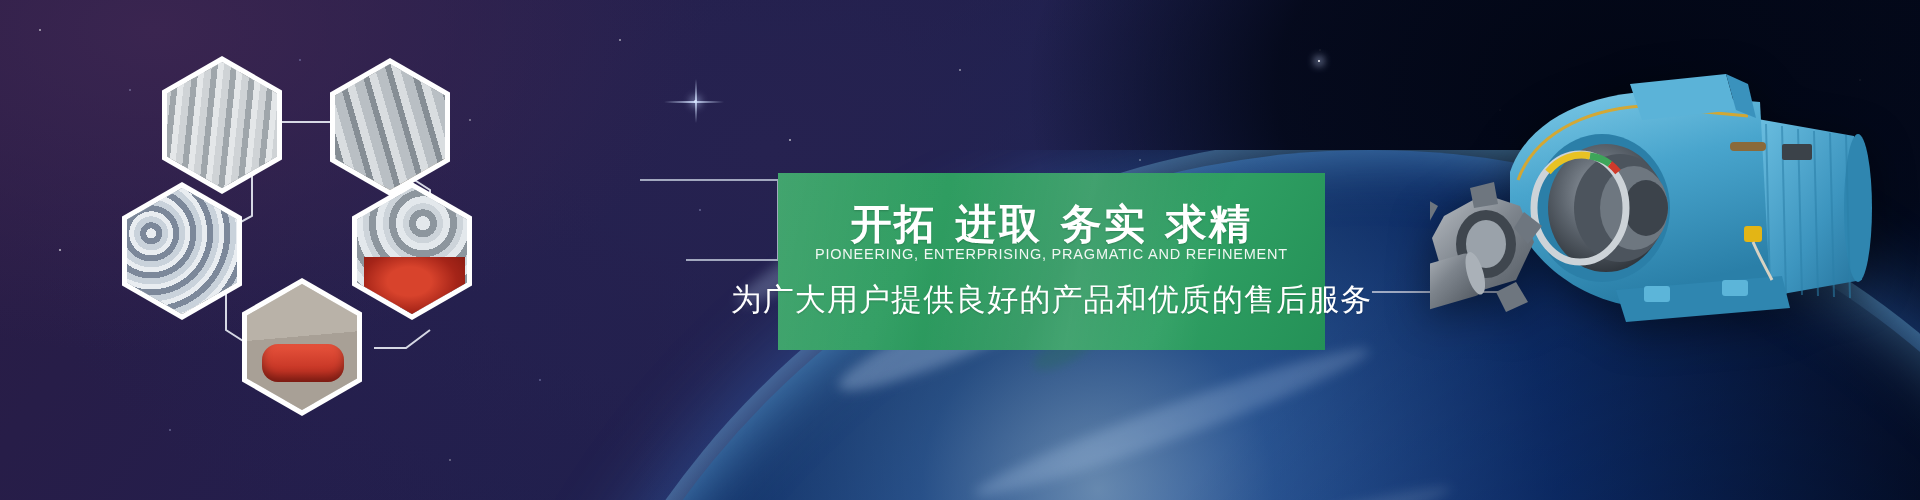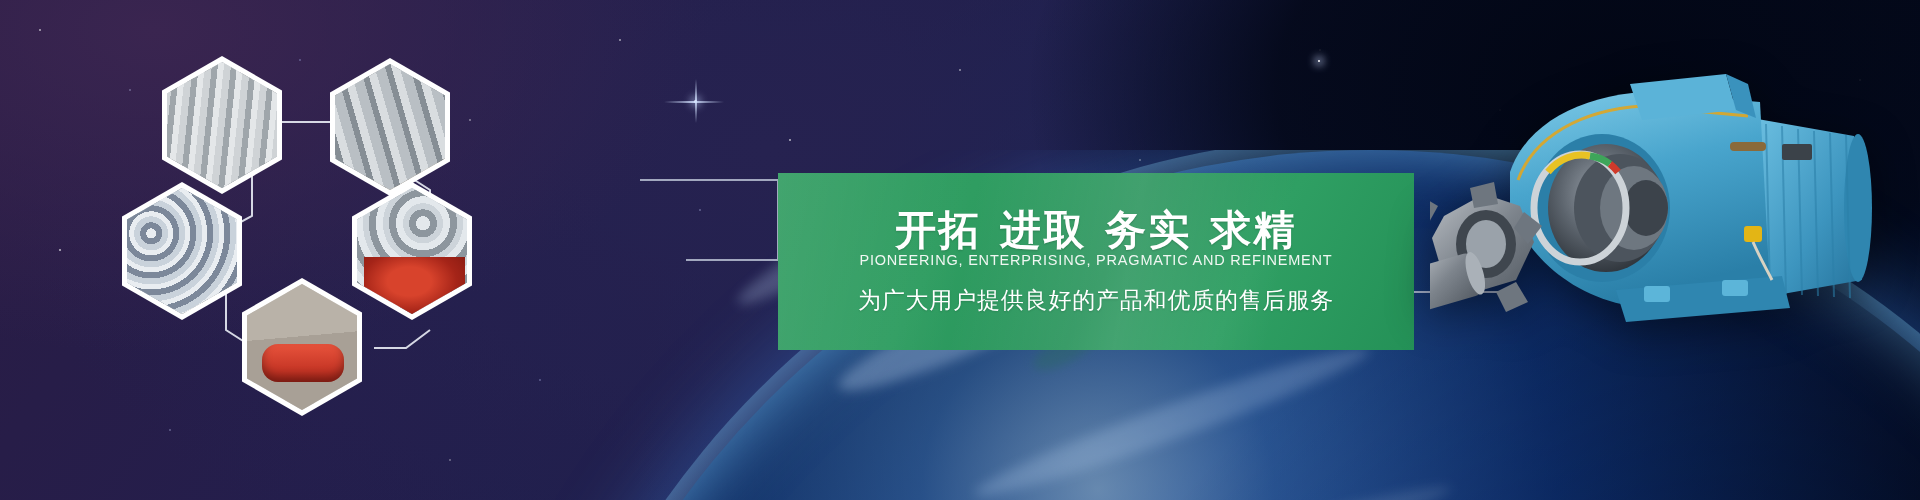--- a/index.html
+++ b/index.html
@@ -107,33 +107,33 @@
       repeating-linear-gradient(84deg, #c3cad1 0 8px, #858e96 8px 14px, #e0e5e9 14px 21px),
       linear-gradient(165deg,#d3d9de 0 52%, #c29a5e 52% 60%, #b9c0c6 60% 100%);}
   .ph-housings::after{content:"";position:absolute;left:6%;top:55%;width:92%;height:48%;
     background:radial-gradient(ellipse at 45% 40%, #d8432c 0 28%, #a52418 60%, #7d170f 100%);}
   .hex .inner{position:relative;overflow:hidden;}
 
   
   .bracket{position:absolute;stroke:#b9bfd2;stroke-width:2;fill:none;opacity:.85;}
 
   
-  .panel{position:absolute;left:778px;top:173px;width:636px;height:177px;
+  .panel{position:absolute;left:778px;top:173px;width:547px;height:177px;
     background:linear-gradient(118deg,#2d9a5e 0%,#2f9d61 28%,#27935a 52%,#2f9f63 72%,#249157 100%);
     box-shadow:0 0 0 0 rgba(0,0,0,0);}
   .panel .sheen{position:absolute;inset:0;
     background:linear-gradient(100deg, rgba(255,255,255,.10) 0%, rgba(255,255,255,0) 30%, rgba(255,255,255,.12) 55%, rgba(255,255,255,0) 78%);}
   .panel-inner{position:relative;height:100%;display:flex;flex-direction:column;
     align-items:center;justify-content:center;}
   .slogan{color:#fff;font-size:41px;letter-spacing:.06em;line-height:1;
     font-weight:700;white-space:nowrap;margin-top:2px;
     text-shadow:0 1px 2px rgba(0,0,0,.18);}
   .slogan span{margin:0 9px;}
   .sub-en{color:#f0f7f2;font-size:14.5px;letter-spacing:.055em;margin-top:1px;white-space:nowrap;}
-  .sub-cn{color:#fff;font-size:23px;letter-spacing:.035em;margin-top:17px;white-space:nowrap;
+  .sub-cn{color:#fff;font-size:31px;letter-spacing:.035em;margin-top:17px;white-space:nowrap;
     text-shadow:0 1px 2px rgba(0,0,0,.15);}
 
   
   .machine{position:absolute;left:1430px;top:40px;width:500px;height:330px;}
   .mach-svg{position:absolute;inset:0;filter:drop-shadow(0 10px 22px rgba(0,0,0,.45));}
 </style>
 </head>
 <body>
 
 <div id="stage">

